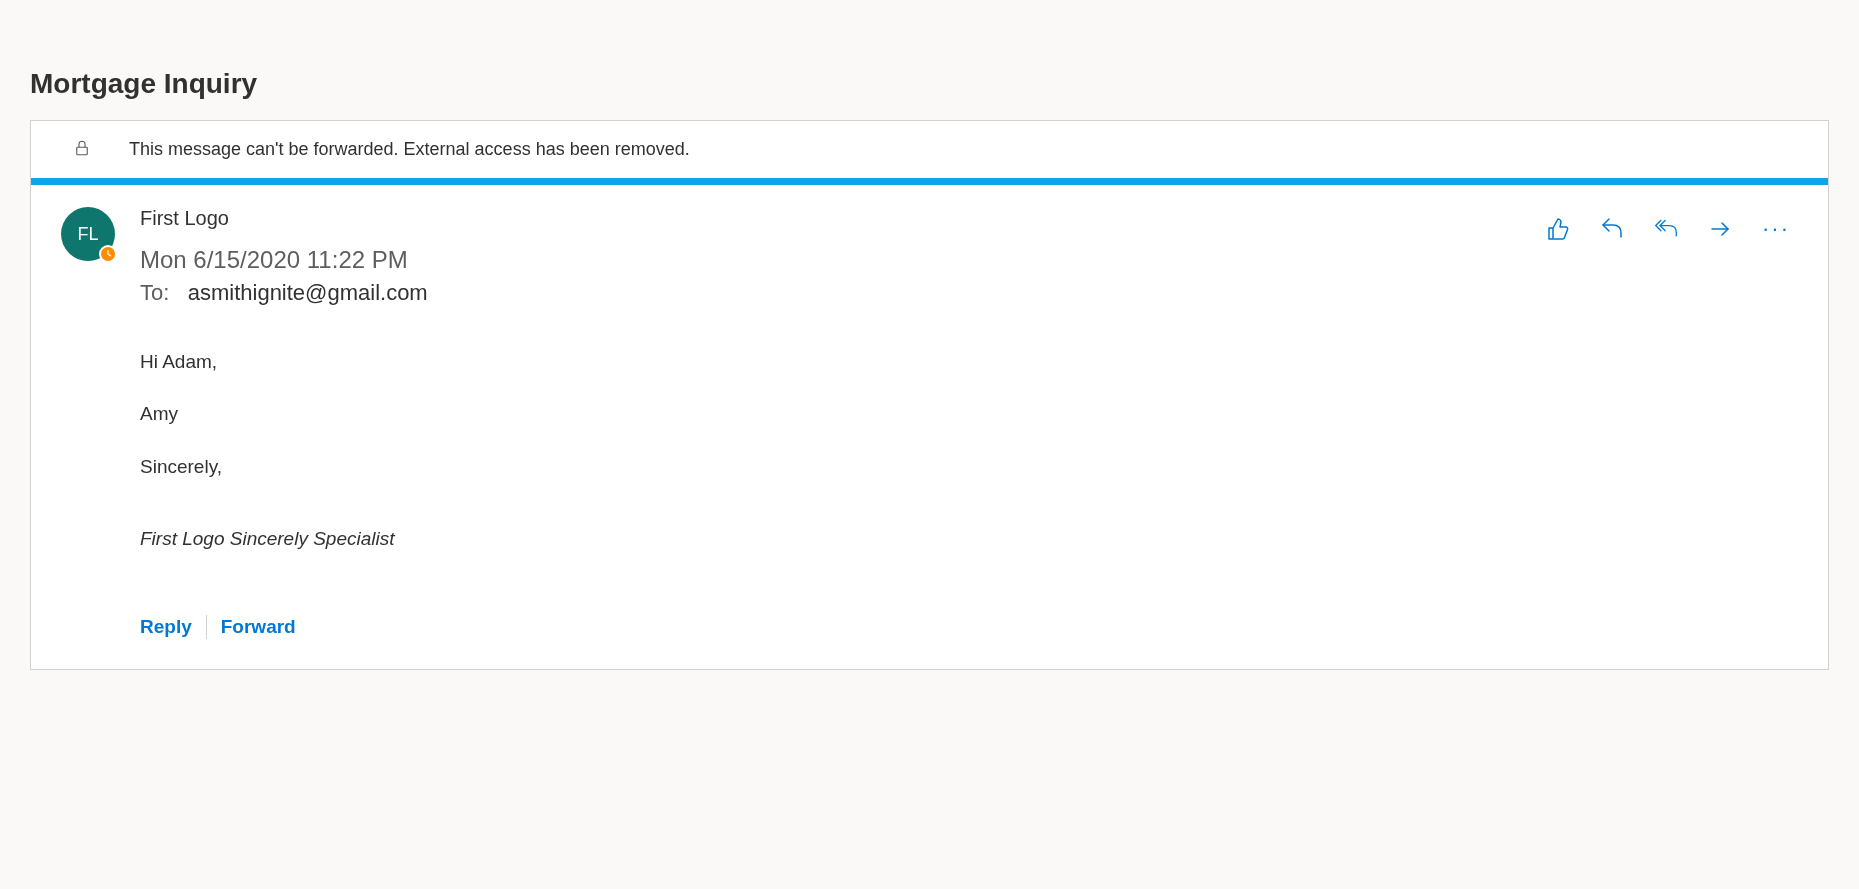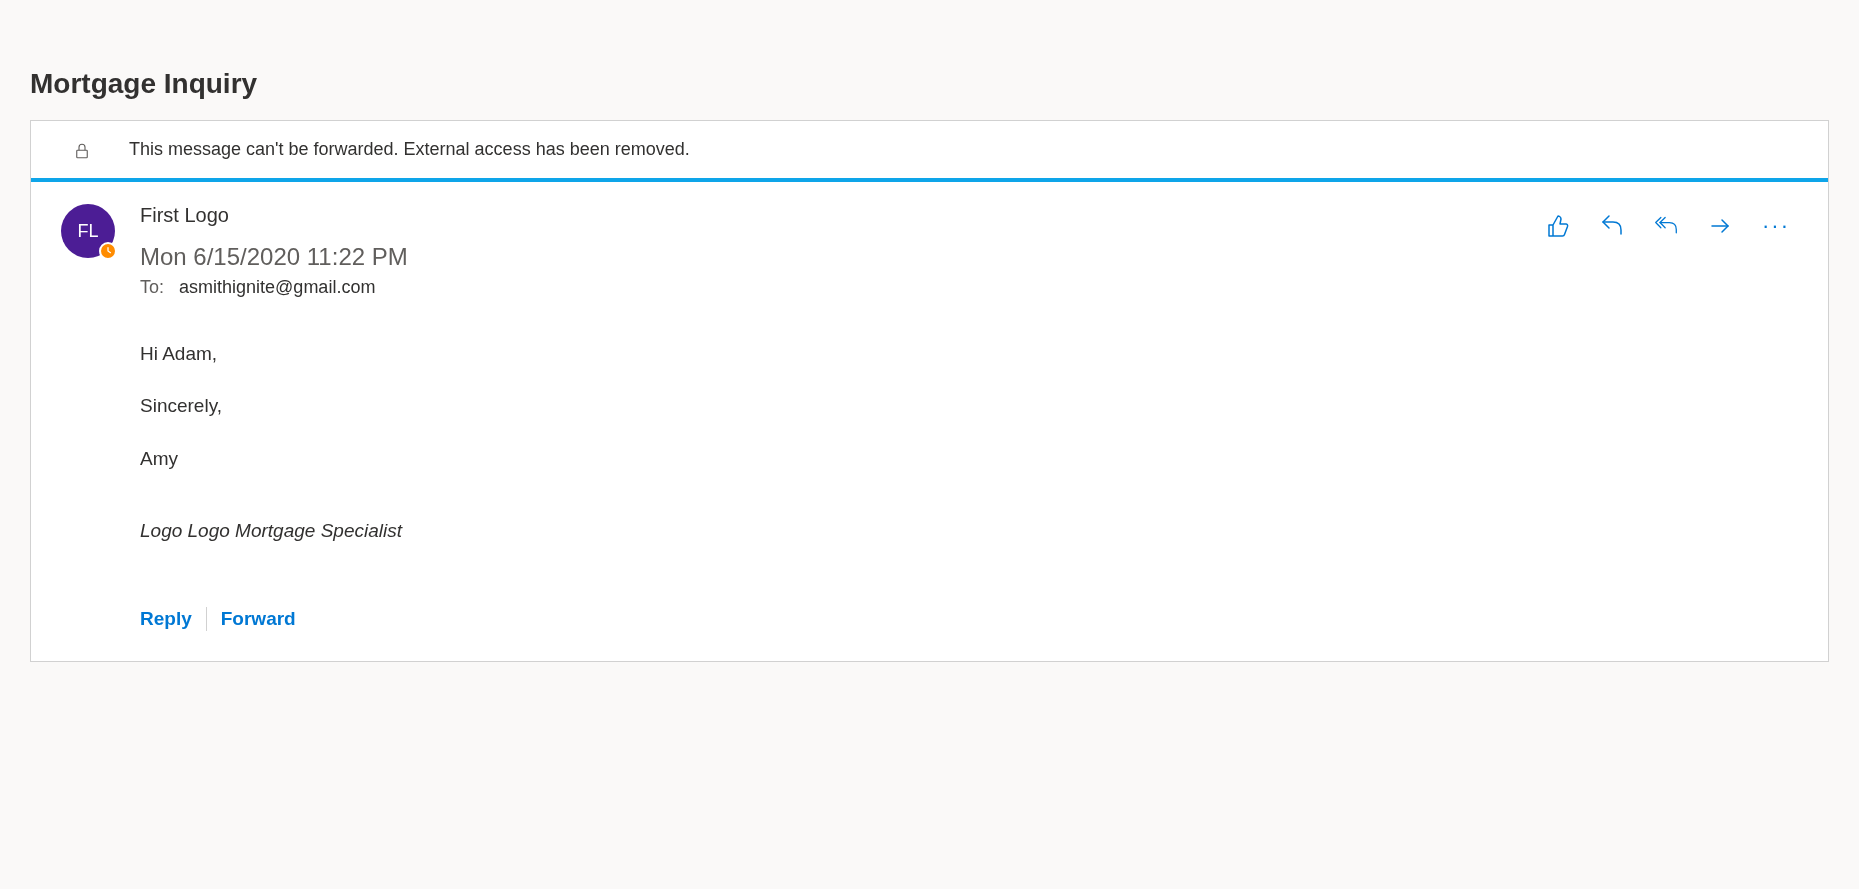--- a/index.html
+++ b/index.html
@@ -19,23 +19,23 @@
       margin-bottom: 20px;
       color: #323130;
       margin-top: 48px;
     }
     .email-card {
       background: #ffffff;
       border: 1px solid #d1d1d1;
     }
     .info-bar {
       display: flex;
-      align-items: flex-end;
+      align-items: flex-start;
       padding: 18px 20px;
-      border-bottom: 4px solid #0ea5e9;
+      border-bottom: 7px solid #0ea5e9;
       gap: 38px;
     }
     .lock-icon {
       width: 18px;
       height: 18px;
       color: #605e5c;
       margin-left: 22px;
     }
     .info-text {
       font-size: 18px;
@@ -47,21 +47,21 @@
       gap: 25px;
     }
     .avatar-col {
       flex-shrink: 0;
       padding-left: 10px;
     }
     .avatar {
       width: 54px;
       height: 54px;
       border-radius: 50%;
-      background: #4c1d95;
+      background: #0f766e;
       display: flex;
       align-items: center;
       justify-content: center;
       color: white;
       font-size: 18px;
       font-weight: 400;
       position: relative;
     }
     .presence-badge {
       position: absolute;
@@ -96,21 +96,21 @@
       font-size: 20px;
       color: #323130;
       margin-bottom: 16px;
     }
     .timestamp {
       font-size: 24px;
       color: #605e5c;
       margin-bottom: 6px;
     }
     .to-line {
-      font-size: 18px;
+      font-size: 22px;
       color: #323130;
     }
     .to-label {
       color: #605e5c;
     }
     .actions {
       display: flex;
       gap: 30px;
       align-items: center;
       padding-right: 18px;
@@ -230,23 +230,23 @@
               <path d="M4 12h16"></path>
               <path d="M14 6l6 6-6 6"></path>
             </svg>
           </span>
           <span class="more-icon">···</span>
         </div>
       </div>
 
       <div class="body-content">
         <p>Hi Adam,</p>
+        <p>Amy</p>
         <p>Sincerely,</p>
-        <p>Amy</p>
-        <p class="signature-title">Logo Logo Mortgage Specialist</p>
+        <p class="signature-title">First Logo Sincerely Specialist</p>
       </div>
 
       <div class="footer-actions">
         <span class="footer-link">Reply</span>
         <span class="divider"></span>
         <span class="footer-link">Forward</span>
       </div>
     </div>
   </div>
 </div>

